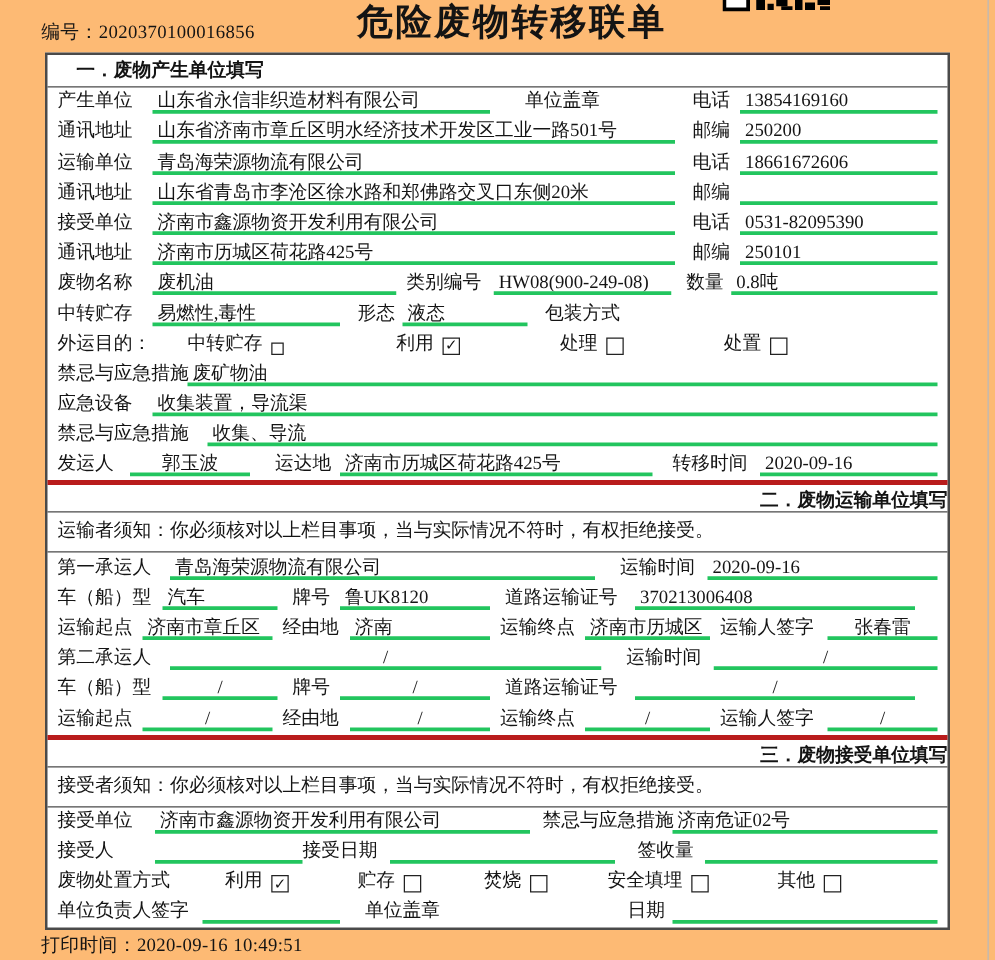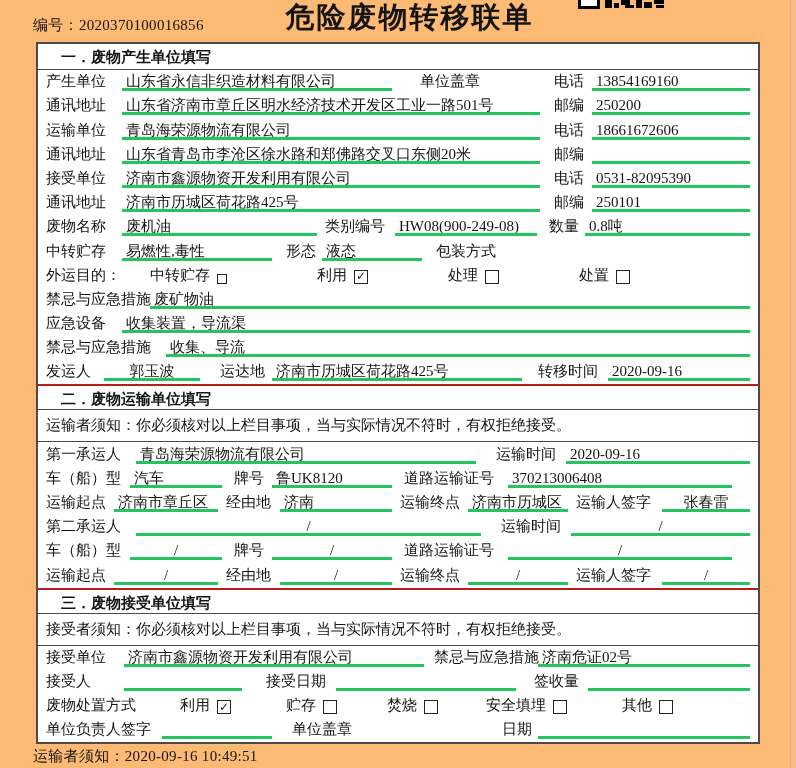--- a/index.html
+++ b/index.html
@@ -13,39 +13,39 @@
   .serial { position: absolute; left: 0; bottom: 3px; font-size: 15px; letter-spacing: 0.3px; }
   .doc-title { position: absolute; left: 50%; transform: translateX(-44%); bottom: 0;
                font-size: 29px; font-weight: bold; font-family: Liberation Serif, serif;
                letter-spacing: 2px; white-space: nowrap; }
   .qr { position: absolute; top: 0; left: 578px; width: 88px; height: 10px; }
 
   
   .form { position: absolute; left: 36px; top: 42px; width: 724px; border: 2px solid #4a4a4a; background: #fff; }
   .sec-hdr { height: 26px; line-height: 25px; padding-left: 23px; font-size: 15px; font-weight: bold;
              font-family: "Liberation Sans", "DejaVu Sans", sans-serif; border-bottom: 1px solid #4a4a4a; }
-  .sec-hdr.mid { border-top: 2px solid #b91c1c; }
+  .sec-hdr.mid { border-top: 4px solid #b91c1c; text-align: right; }
   .notice { height: 32px; line-height: 31px; padding-left: 8px; font-size: 15px; border-bottom: 1px solid #4a4a4a; white-space: nowrap; }
 
   .row { display: flex; align-items: flex-end; height: 24.2px; padding: 0 8px 3px 8px; font-size: 15px; white-space: nowrap; }
   .lab { flex-shrink: 0; line-height: 19px; }
   .u { border-bottom: 3px solid #22c55e; height: 19px; line-height: 18px; padding: 0 4px; flex-shrink: 0; overflow: hidden; }
   .grow { flex: 1 1 auto; min-width: 0; }
   .ctr { text-align: center; }
   .mid-txt { line-height: 19px; }
 
   .w36{width:36px}.w38{width:38px}.w52{width:52px}.w54{width:54px}.w58{width:58px}
   .w68{width:68px}.w70{width:70px}.w76{width:76px}.w78{width:78px}.w84{width:84px}
   .w86{width:86px}.w90{width:90px}.w92{width:92px}.w96{width:96px}.w100{width:100px}
   .w104{width:104px}.w110{width:110px}.w112{width:112px}.w116{width:116px}.w118{width:118px}
   .w120{width:120px}.w142{width:142px}.w150{width:150px}.w180{width:180px}.w195{width:195px}
   .w250{width:250px}.w270{width:270px}.w300{width:300px}.w340{width:340px}.w345{width:345px}
   .valr{width:158px}
   .ml8{margin-left:8px}.ml10{margin-left:10px}.ml12{margin-left:12px}.ml14{margin-left:14px}
-  .ml16{margin-left:16px}.ml18{margin-left:18px}.ml20{margin-left:20px}.ml24{margin-left:24px}
+  .ml16{margin-left:16px}.ml18{margin-left:18px}.ml20{margin-left:20px}.ml24{}
   .ml28{margin-left:28px}.ml30{margin-left:30px}.ml48{margin-left:48px}.ml50{margin-left:50px}
   .ml55{margin-left:55px}.ml80{margin-left:80px}.ml90{margin-left:90px}.ml140{margin-left:140px}
   .mla{margin-left:auto}.mr14{margin-right:14px}.mr18{margin-right:18px}
 
   .cbg { display: flex; align-items: flex-end; line-height: 19px; }
   .cb { width: 14px; height: 14px; border: 1.5px solid #222; margin-left: 7px; margin-bottom: 1px;
         display: flex; align-items: center; justify-content: center;
         font-size: 12px; font-weight: bold; font-family: "DejaVu Sans", sans-serif; }
   .cb.sm { width: 10px; height: 10px; font-size: 9px; }
 
@@ -303,14 +303,14 @@
     <div class="row">
       <span class="lab w116">单位负责人签字</span>
       <span class="u w110"></span>
       <span class="lab w70 ml20">单位盖章</span>
       <span class="lab w36 ml140">日期</span>
       <span class="u grow"></span>
     </div>
 
   </div>
 
-  <div class="footer"><span>运输者须知：</span><span>2020-09-16 10:49:51</span></div>
+  <div class="footer"><span>打印时间：</span><span>2020-09-16 10:49:51</span></div>
 </div>
 
 </body></html>

